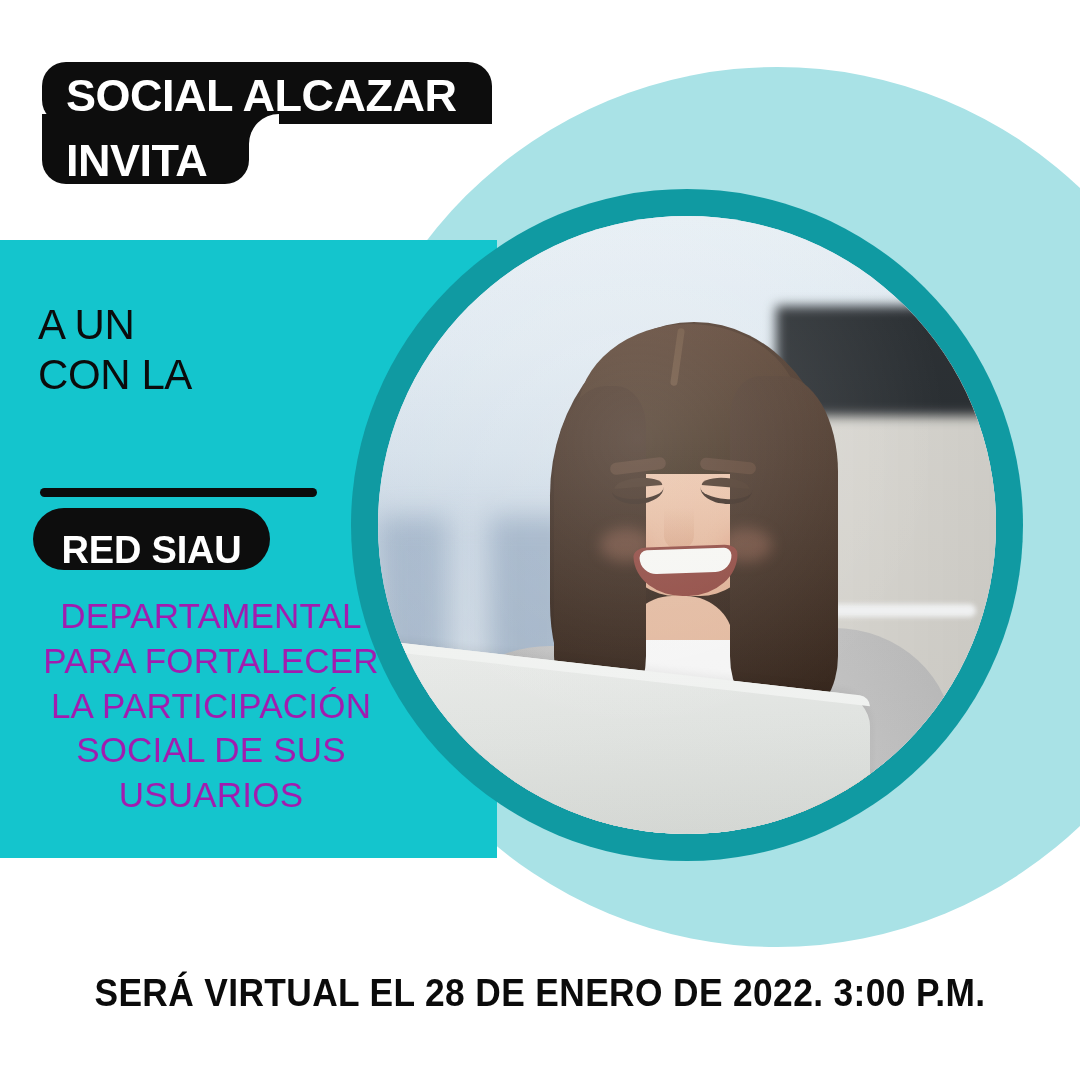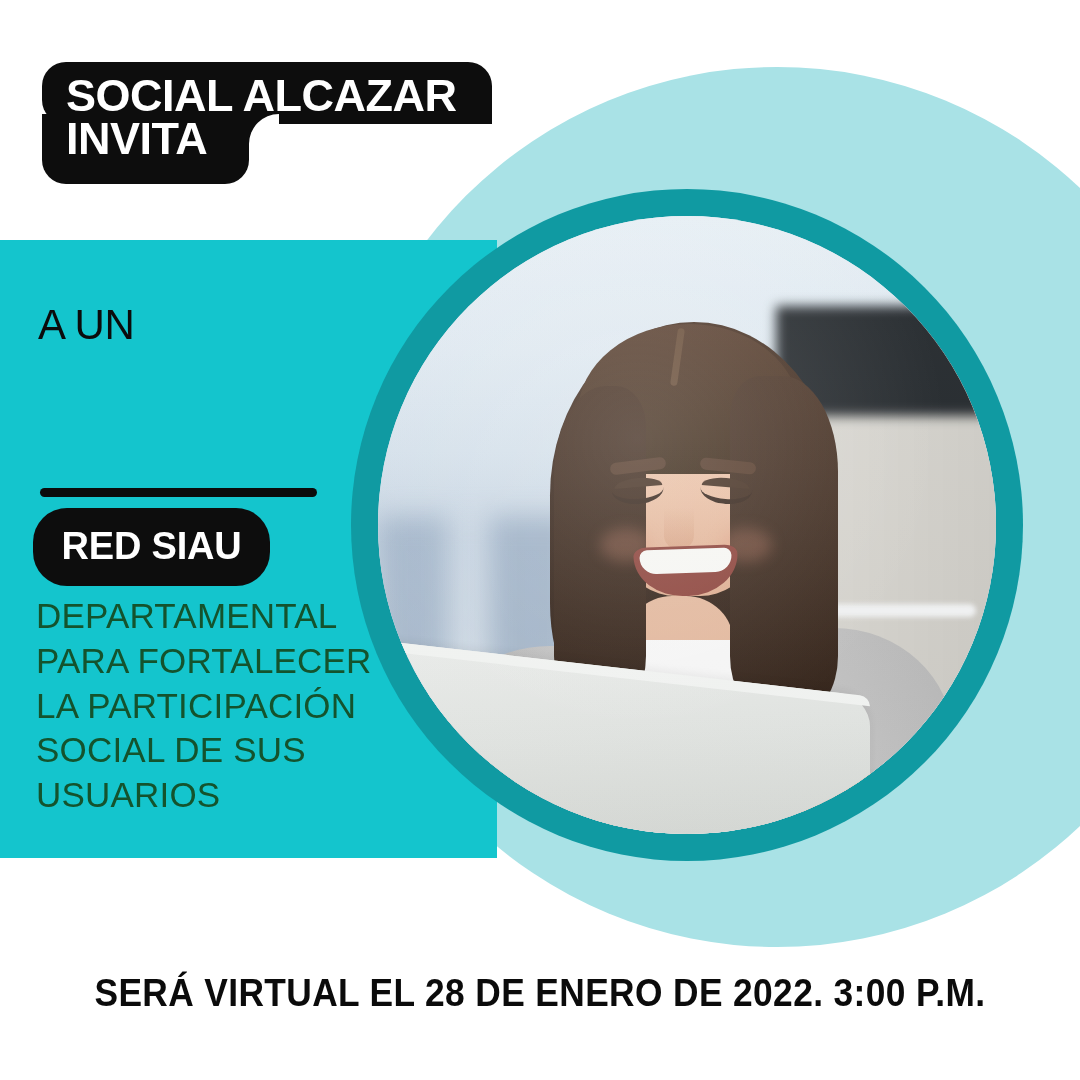--- a/index.html
+++ b/index.html
@@ -439,21 +439,21 @@
   .hb-text1, .hb-text2 {
     position: absolute;
     color: #ffffff;
     font-weight: 700;
     font-size: 45px;
     letter-spacing: -0.5px;
     line-height: 1;
     white-space: nowrap;
   }
   .hb-text1 { left: 24px; top: 11px; }
-  .hb-text2 { left: 24px; top: 54px; }
+  .hb-text2 { left: 24px; top: 76px; }
 
   
   .headline {
     position: absolute;
     left: 38px;
     top: 300px;
     width: 340px;
     z-index: 5;
     color: #0b0b0b;
     font-weight: 400;
@@ -472,48 +472,49 @@
     background: #0b0b0b;
     border-radius: 5px;
     z-index: 5;
   }
 
   .siau-pill {
     position: absolute;
     left: 33px;
     top: 508px;
     width: 237px;
-    height: 78px;
+    height: 62px;
     background: #0d0d0d;
     border-radius: 34px;
     z-index: 5;
     display: flex;
-    align-items: center;
+    align-items: flex-end;
     justify-content: center;
   }
   .siau-pill span {
     color: #ffffff;
     font-weight: 700;
     font-size: 38px;
     letter-spacing: -0.2px;
     line-height: 1;
     transform: translateY(-1px);
   }
 
   .body-copy {
     position: absolute;
     left: 36px;
     top: 594px;
     width: 350px;
     z-index: 5;
-    color: #14532d;
+    color: #a21caf;
     font-weight: 400;
     font-size: 35px;
     line-height: 1.28;
     letter-spacing: 0.2px;
+    text-align: center;
   }
 
   
   .footer-date {
     position: absolute;
     left: 0;
     top: 972px;
     width: 1080px;
     text-align: center;
     z-index: 7;
@@ -584,20 +585,21 @@
   <div class="header-bubble">
     <div class="hb-row1"></div>
     <div class="hb-notch"></div>
     <div class="hb-row2"></div>
     <div class="hb-text1">SOCIAL ALCAZAR</div>
     <div class="hb-text2">INVITA</div>
   </div>
 
   <div class="headline">
     <span>A UN</span>
+    <span>CON LA</span>
   </div>
 
   <div class="divider-rule"></div>
 
   <div class="siau-pill">
     <span>RED SIAU</span>
   </div>
 
   <div class="body-copy">DEPARTAMENTAL PARA FORTALECER LA PARTICIPACIÓN SOCIAL DE SUS USUARIOS</div>
 

